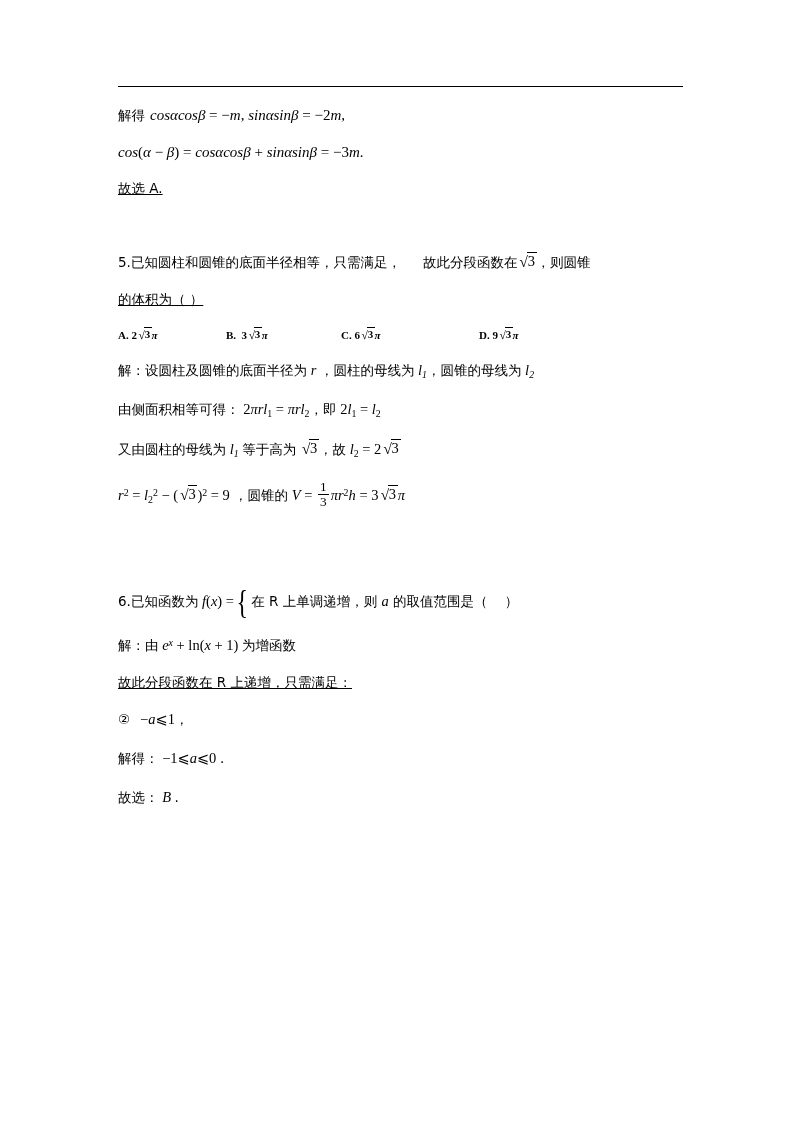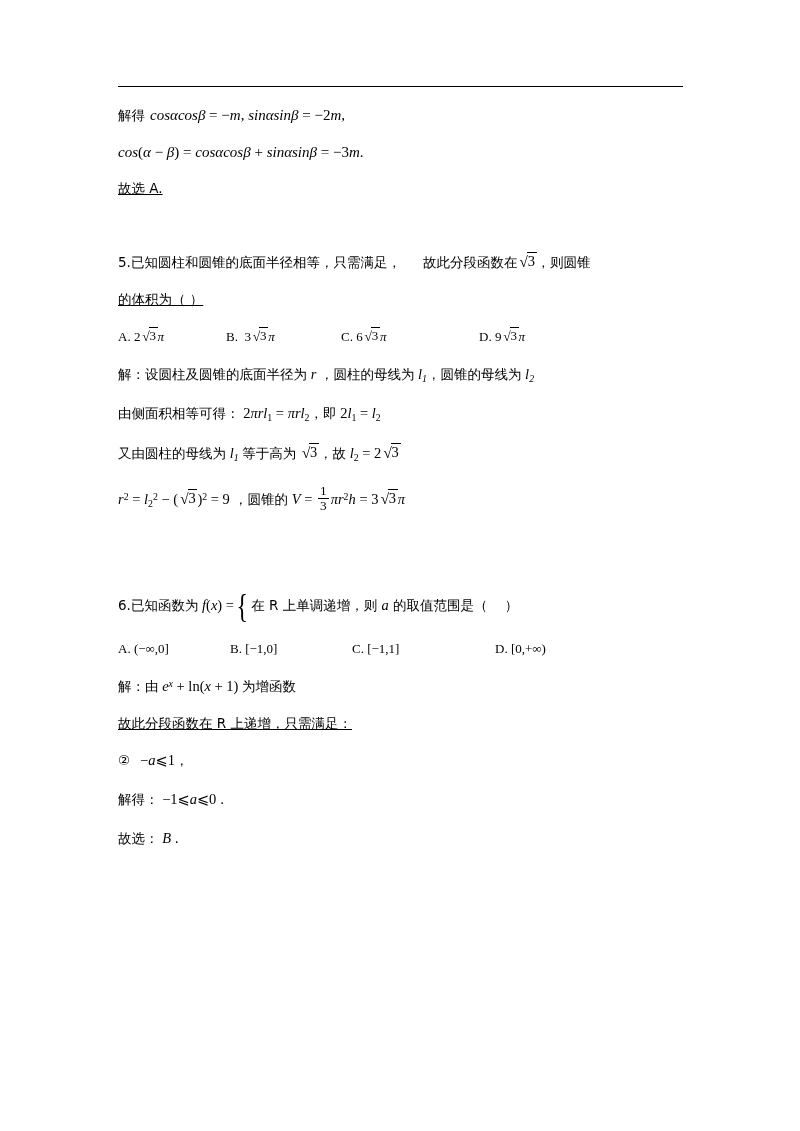--- a/index.html
+++ b/index.html
@@ -109,22 +109,23 @@
     display: inline-block;
     margin-right: 1px;
   }
   .piece .cases {
     display: inline-block;
     font-size: 13.5px;
     line-height: 1.35;
   }
   .opt-row {
     display: block;
-    font-size: 13px;
+    font-size: 11px;
     white-space: nowrap;
+    font-weight: bold;
   }
   .opt-row span.opt {
     display: inline-block;
   }
   .choices5 .o1 { width: 108px; }
   .choices5 .o2 { width: 115px; }
   .choices5 .o3 { width: 138px; }
   .choices6 .o1 { width: 112px; }
   .choices6 .o2 { width: 122px; }
   .choices6 .o3 { width: 143px; }
@@ -196,23 +197,20 @@
 
     <div class="gap-big"></div>
     <div class="gap-med"></div>
 
     <div class="mixed" style="margin-bottom:20px;">
       <span>6.</span><span>已知函数为</span><span class="m ital">&nbsp;f</span><span class="m">(</span><span class="m ital">x</span><span class="m">)&nbsp;=</span><span class="piece">
           <span class="brace">{</span>
         </span><span>在&nbsp;R&nbsp;上单调递增，则&nbsp;<span class="m ital">a</span>&nbsp;的取值范围是（&nbsp;&nbsp;&nbsp;&nbsp;）</span>
     </div>
 
-    <div class="opt-row choices6 row-sp">
-      <span class="opt o1">A.&nbsp;(−∞,0]</span><span class="opt o2">B.&nbsp;[−1,0]</span><span class="opt o3">C.&nbsp;[−1,1]</span><span class="opt o4">D.&nbsp;[0,+∞)</span>
-    </div>
 
     <div class="mixed row-sp">
       解：由<span class="m">&nbsp;<span class="ital">e</span><sup><span class="ital">x</span></sup> + ln(<span class="ital">x</span> + 1)&nbsp;</span>为增函数
     </div>
 
     <div class="q-line row-sp">故此分段函数在 R 上递增，只需满足：</div>
 
 
     <div class="mixed row-sp">
       <span>②</span><span style="display:inline-block;width:10px"></span><span class="m">−<span class="ital">a</span>⩽1</span>，

